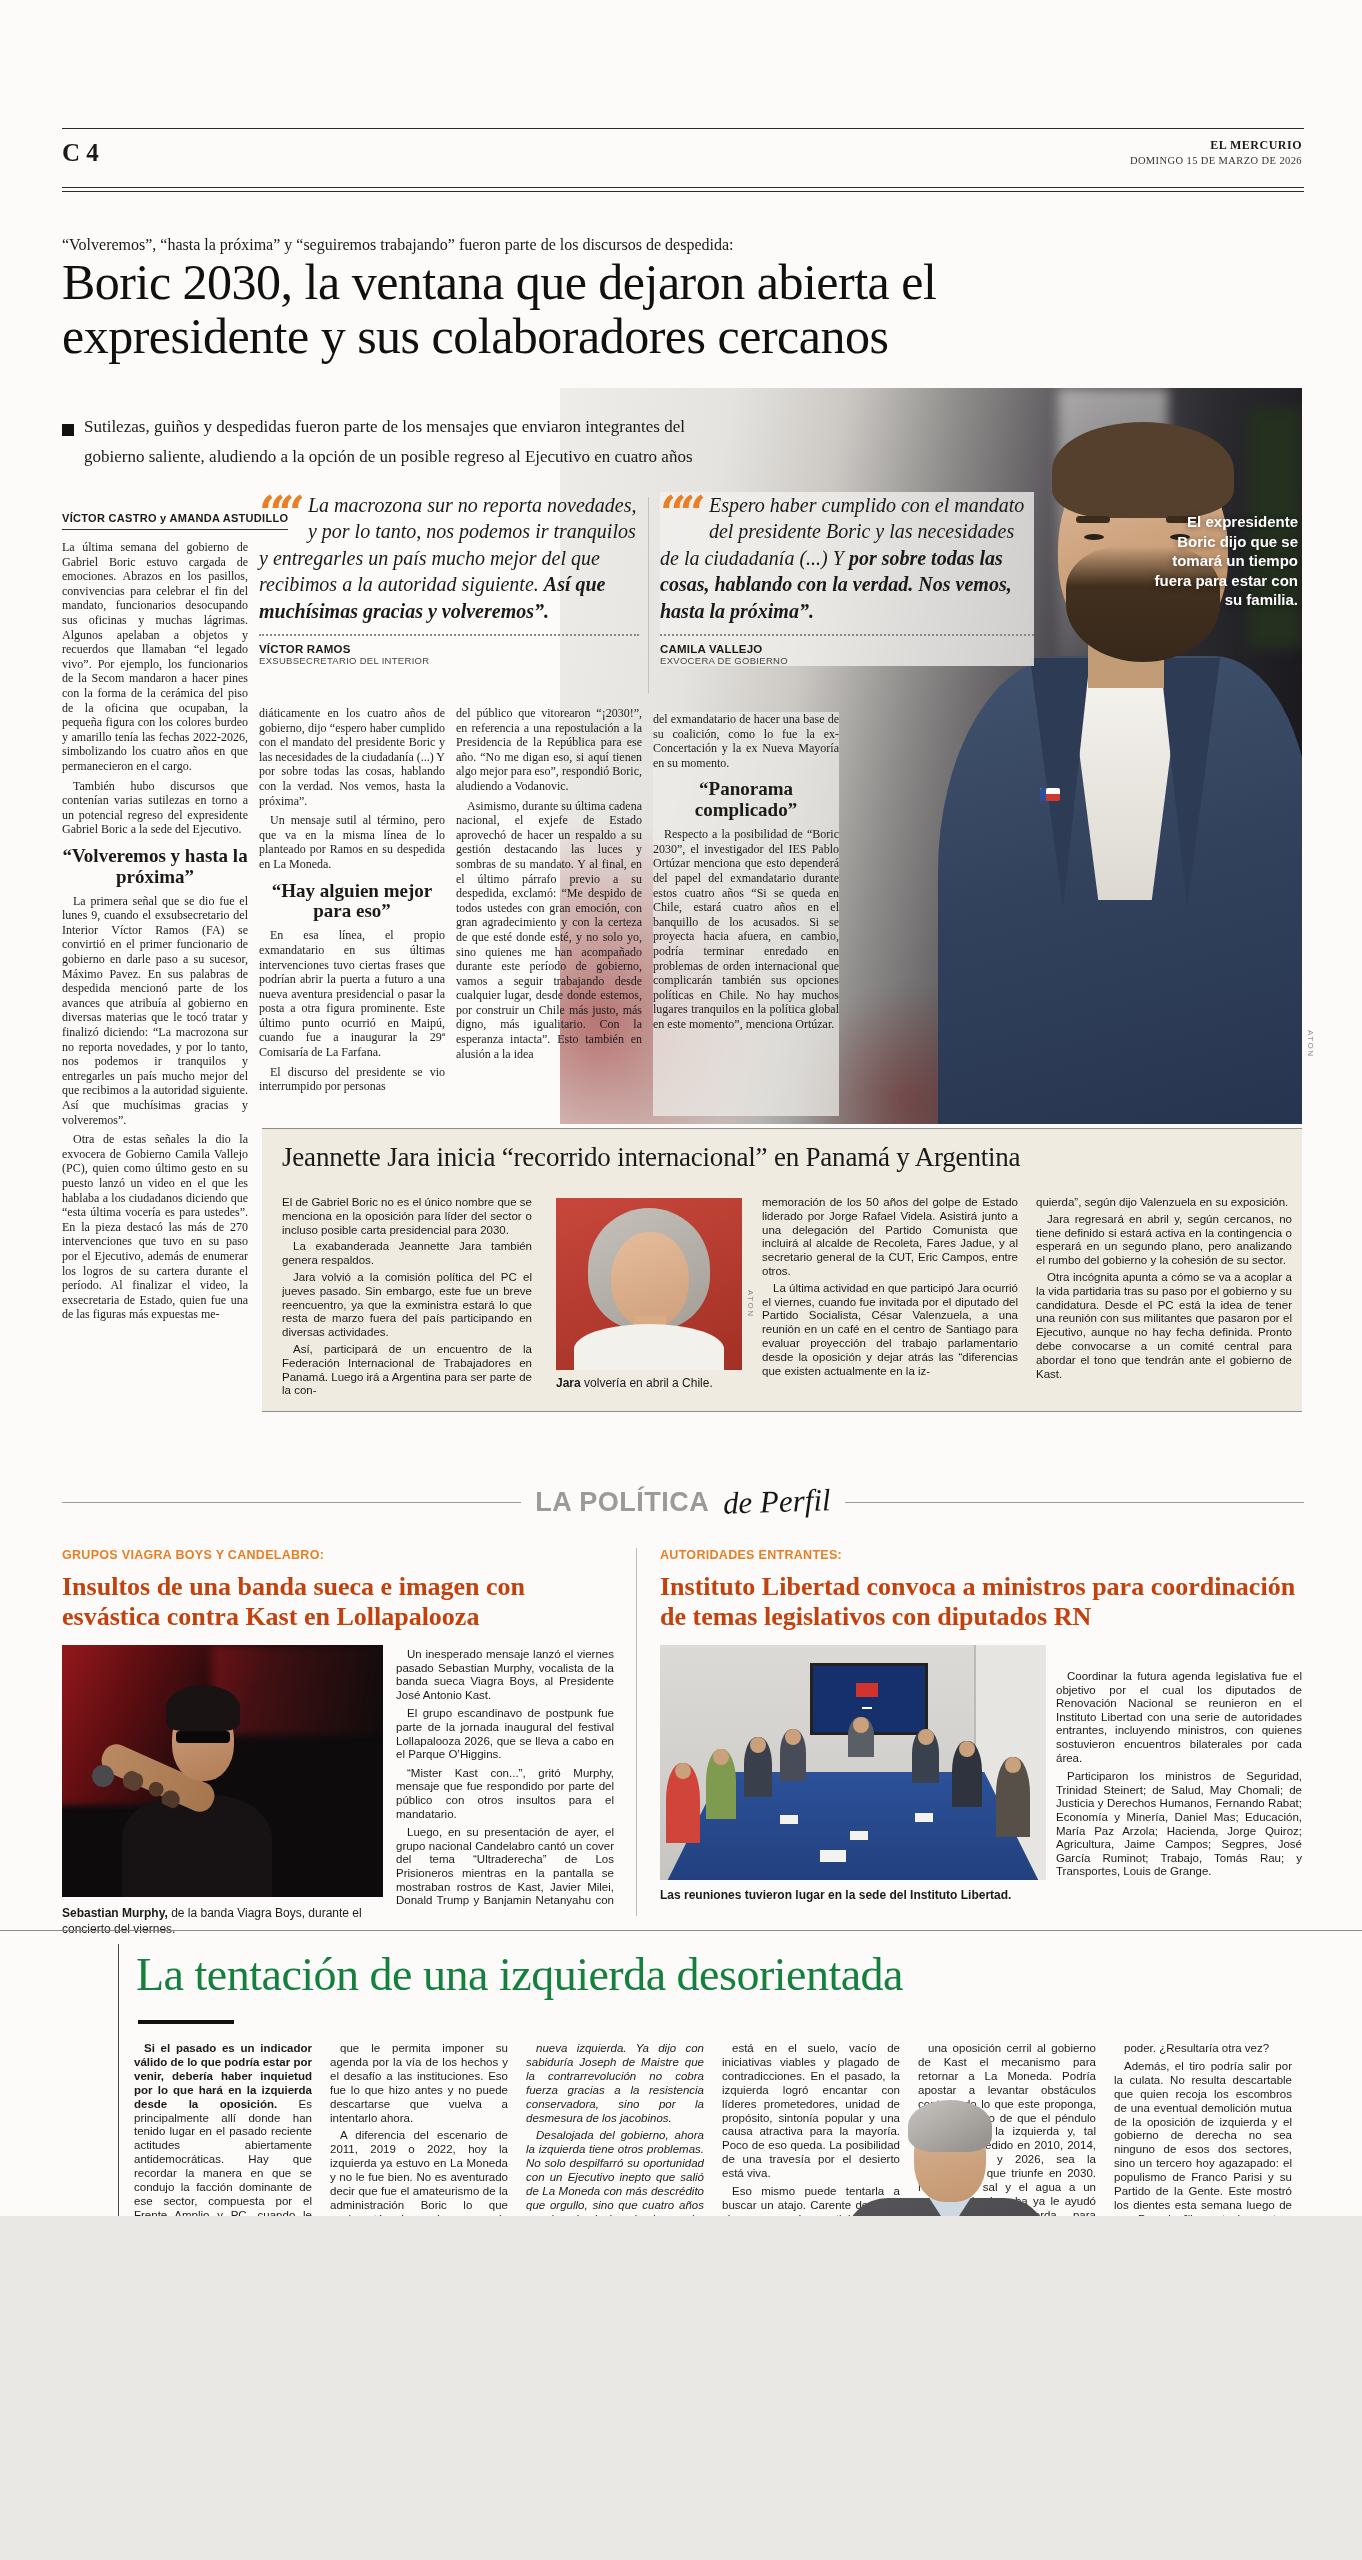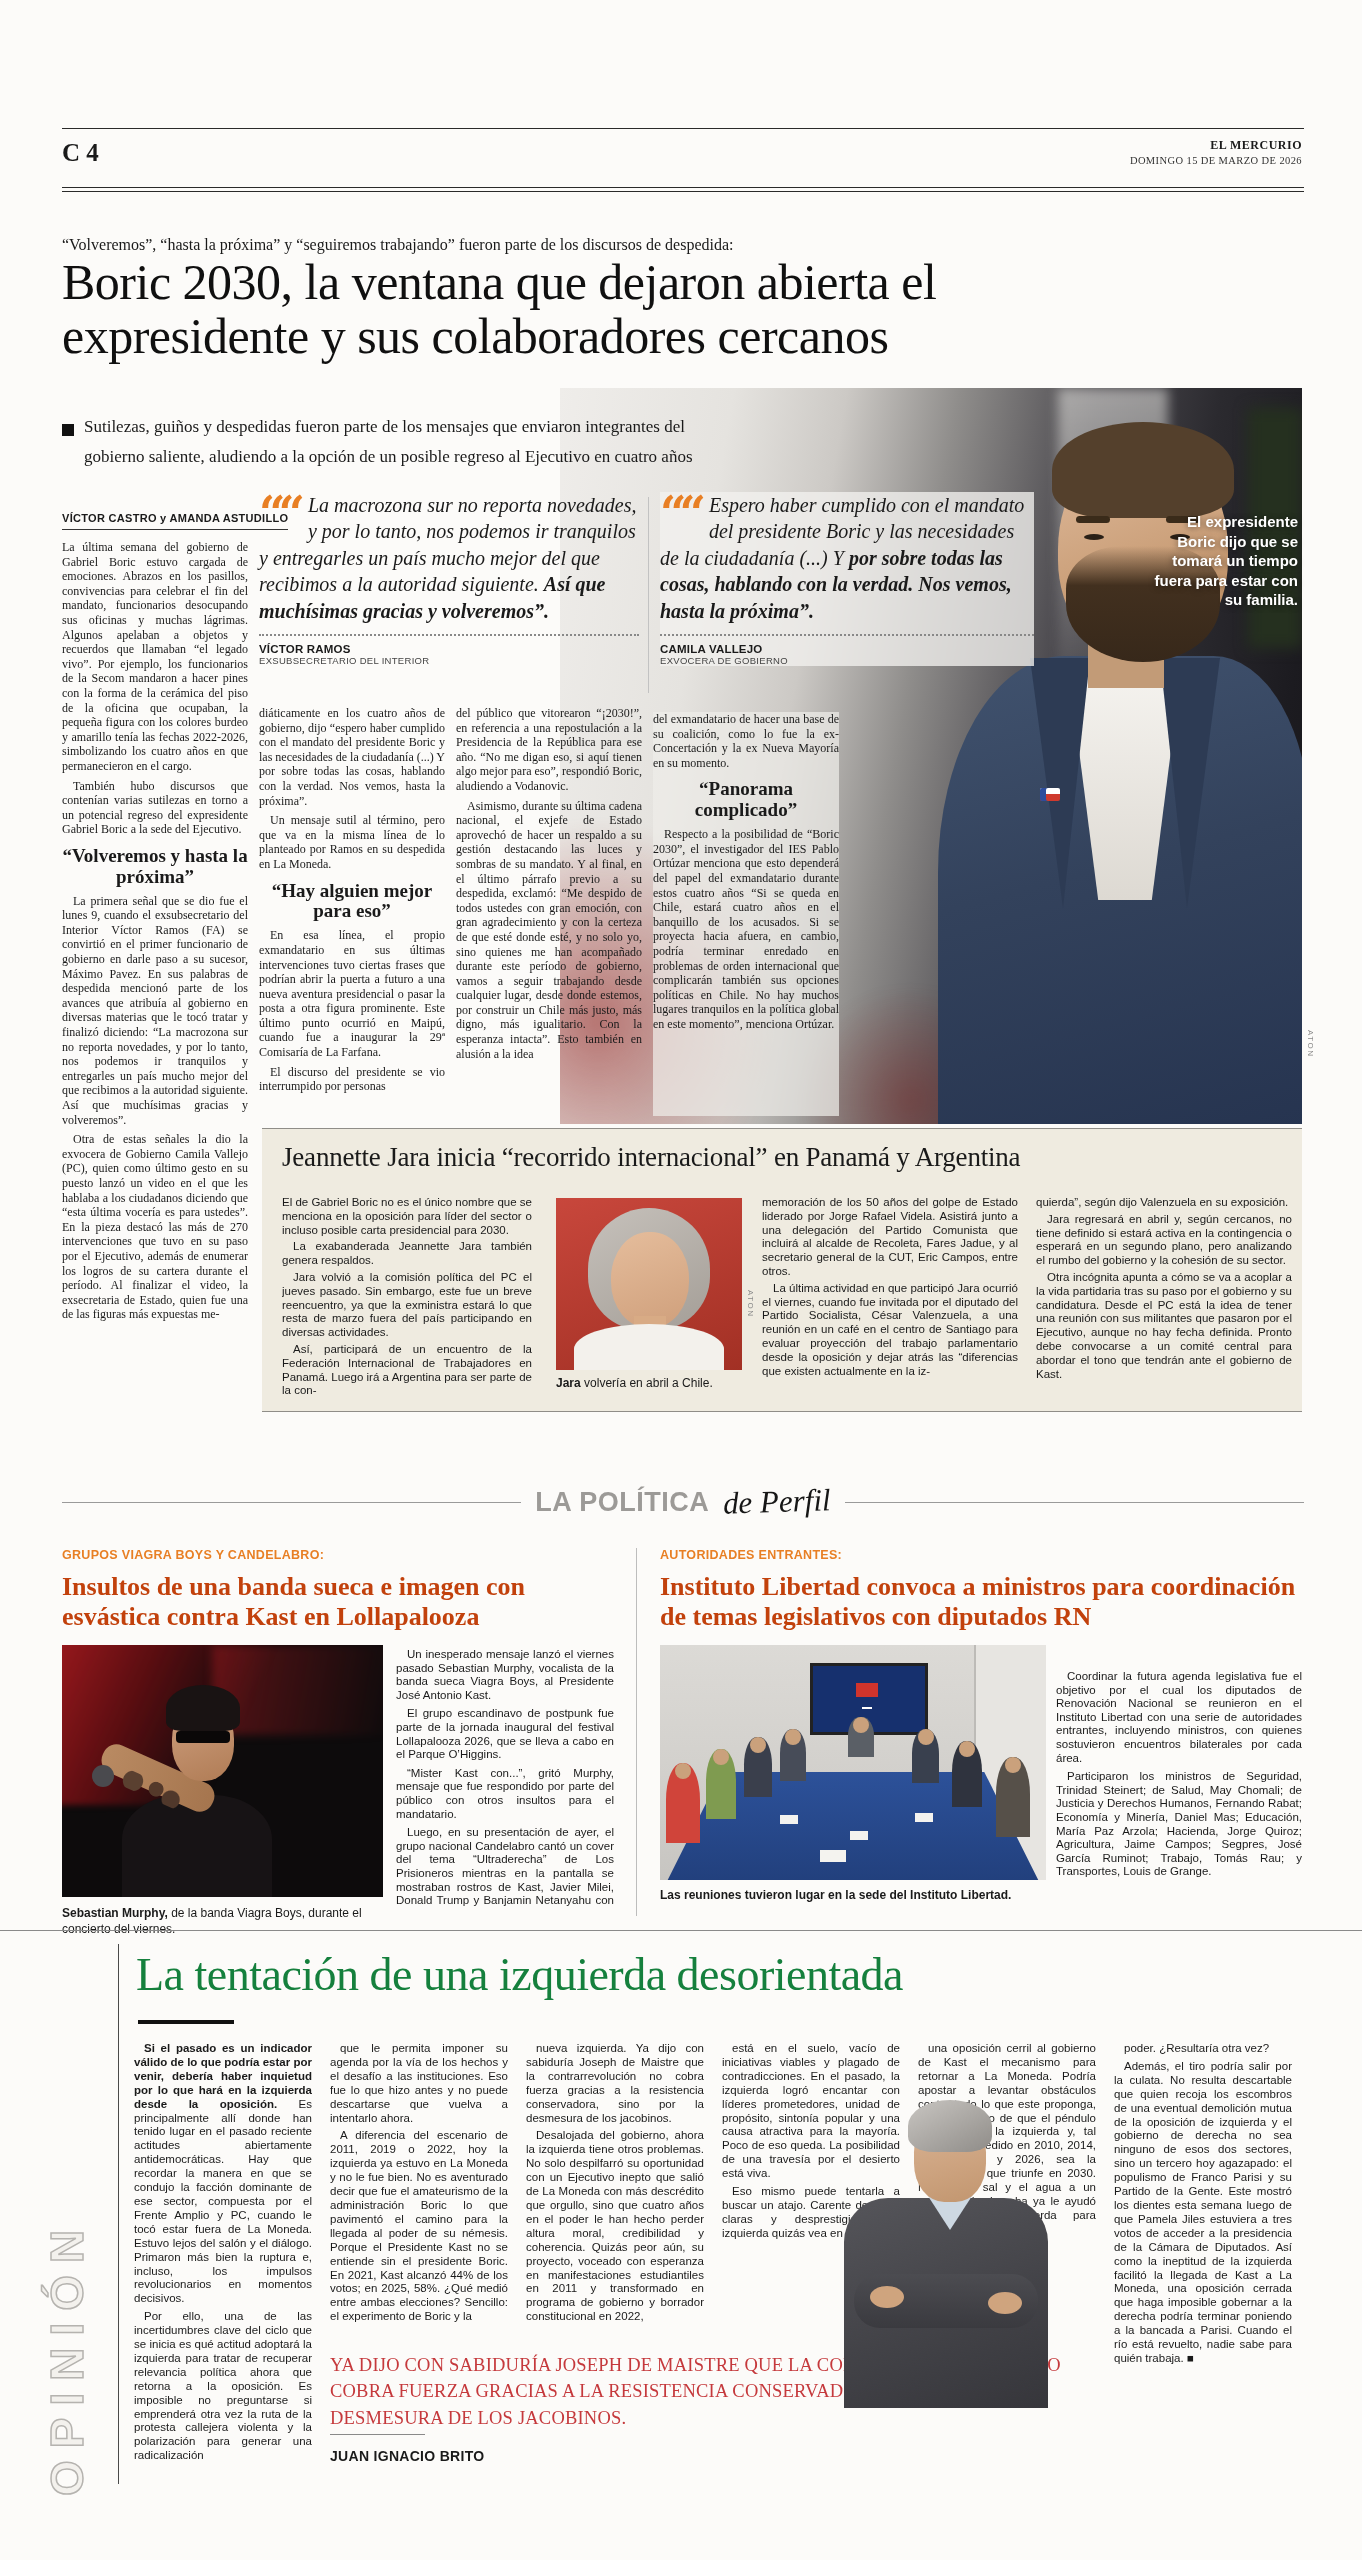--- a/index.html
+++ b/index.html
@@ -1,16 +1,16 @@
 <!DOCTYPE html>
 <html><head>
 <meta charset="utf-8">
 <style>
   html,body{margin:0;padding:0;background:#e9e8e5;}
-  #page{position:relative;width:1362px;height:2560px;margin:0 auto;background:#fcfbf9;overflow:hidden;
+  #page{position:relative;width:1362px;height:2216px;margin:0 auto;background:#fcfbf9;overflow:hidden;
         font-family:"Liberation Serif",serif;color:#1a1a1a;}
   .abs{position:absolute;}
   .sans{font-family:"Liberation Sans",sans-serif;}
   .col{overflow:hidden;}
   .bp{margin:0 0 5px 0;text-align:justify;text-indent:11px;}
   .bp.noind{text-indent:0;}
   .subhead{font-weight:bold;font-size:19px;line-height:1.1;margin:9px 0 6px 0;text-indent:0;text-align:center;}
 
   
   #rule-top{left:62px;right:58px;top:128px;border-top:1px solid #2a2a2a;}
@@ -128,21 +128,21 @@
   
   #op-rule{left:0;right:0;top:1930px;border-top:1px solid #8a8a8a;}
   #op-label{left:40px;top:1956px;height:540px;writing-mode:vertical-rl;transform:rotate(180deg);
     font-family:"Liberation Sans",sans-serif;font-weight:bold;font-size:46px;letter-spacing:12px;
     color:#f3f1ed;-webkit-text-stroke:1.5px #b5b3af;}
   #op-vline{left:118px;top:1944px;height:540px;border-left:1px solid #4a4a4a;}
   #op-title{left:136px;top:1948px;width:1170px;font-size:46px;letter-spacing:-.5px;color:#15803d;}
   #op-bar{left:138px;top:2020px;width:96px;border-top:4px solid #111;}
   .op-col{top:2042px;width:178px;font-family:"Liberation Sans",sans-serif;font-size:11.5px;line-height:13.9px;}
   .op-col .bp{margin-bottom:4px;text-indent:10px;}
-  #ocol1{left:134px;height:426px;} #ocol2{left:330px;height:300px;} #ocol3{left:526px;height:300px;}
+  #ocol1{left:134px;height:426px;} #ocol2{left:330px;height:300px;} #ocol3{left:526px;height:300px;font-style:italic;}
   #ocol4{left:722px;height:300px;} #ocol5{left:918px;height:300px;} #ocol6{left:1114px;height:432px;}
   #op-quote{left:330px;top:2352px;width:756px;font-size:18.5px;line-height:1.42;color:#c5393c;letter-spacing:.2px;}
   #op-qrule{left:330px;top:2434px;width:95px;border-top:1px solid #8a8a8a;}
   #op-byline{left:330px;top:2448px;font-family:"Liberation Sans",sans-serif;font-weight:bold;font-size:14px;letter-spacing:.3px;}
 
   #op-photo{left:836px;top:2096px;width:220px;height:312px;z-index:2;}
   .op-hair{left:72px;top:4px;width:84px;height:52px;border-radius:50% 50% 30% 30%;background:linear-gradient(150deg,#c9c6c2,#8f8c88);}
   .op-face{left:78px;top:14px;width:72px;height:92px;border-radius:46% 46% 42% 42%;background:linear-gradient(165deg,#dcb697,#c2966f);}
   .op-shirt{left:92px;top:100px;width:44px;height:34px;background:#cdd8e2;clip-path:polygon(0 0,100% 0,50% 100%);}
   .op-body{left:8px;top:102px;width:204px;height:210px;background:linear-gradient(160deg,#55555a 0%,#434348 55%,#36363b 100%);border-radius:44px 44px 0 0;}

